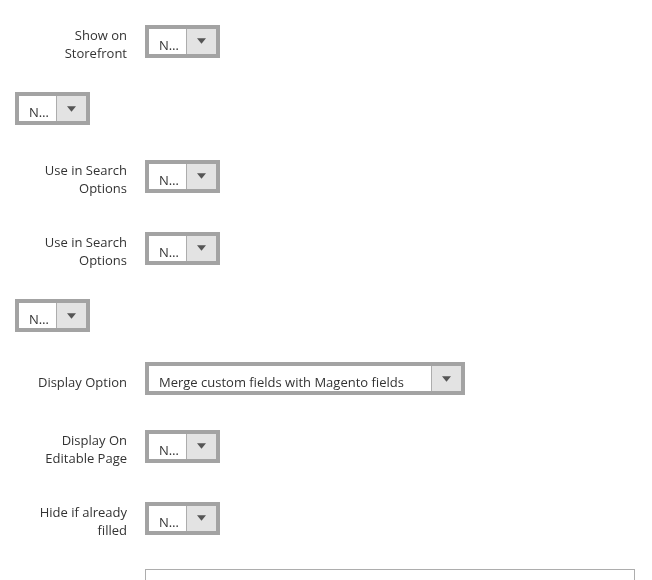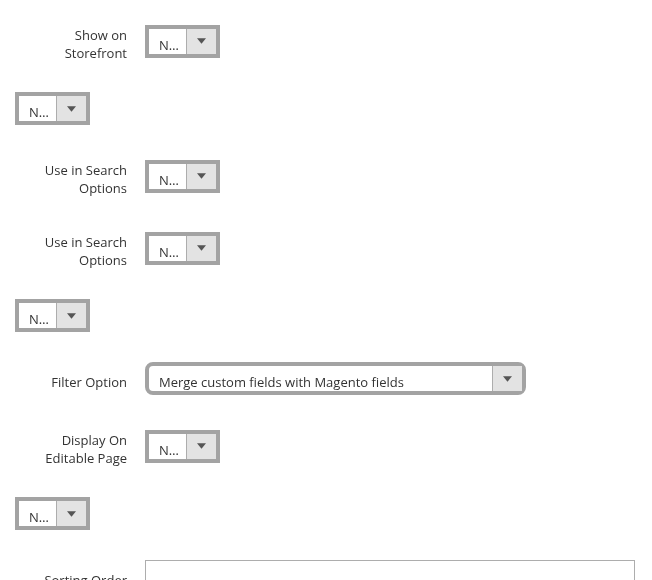--- a/index.html
+++ b/index.html
@@ -29,21 +29,21 @@
       flex: 1;
     }
     .select-wrapper {
       display: inline-flex;
       border: 4px solid #a3a3a3;
       background: #fff;
       height: 33px;
       position: relative;
     }
     .select-wrapper.small { width: 75px; }
-    .select-wrapper.wide { width: 381px; border-radius: 8px; }
+    .select-wrapper.wide { width: 320px; }
     .select-value {
       flex: 1;
       padding: 7px 10px;
       font-size: 13px;
       color: #333;
       white-space: nowrap;
       overflow: hidden;
       text-overflow: ellipsis;
     }
     .select-arrow {
@@ -136,21 +136,21 @@
       <div class="select-arrow">
         <svg viewBox="0 0 10 6">
             <path d="M0 0 L5 6 L10 0 Z"></path>
           </svg>
       </div>
     </div>
   </div>
 </div>
 
 <div class="form-row">
-  <div class="form-label">Filter Option</div>
+  <div class="form-label">Display Option</div>
   <div class="form-control">
     <div class="select-wrapper wide">
       <div class="select-value">Merge custom fields with Magento fields</div>
       <div class="select-arrow">
         <svg viewBox="0 0 10 6">
             <path d="M0 0 L5 6 L10 0 Z"></path>
           </svg>
       </div>
     </div>
   </div>
@@ -164,20 +164,21 @@
       <div class="select-arrow">
         <svg viewBox="0 0 10 6">
             <path d="M0 0 L5 6 L10 0 Z"></path>
           </svg>
       </div>
     </div>
   </div>
 </div>
 
 <div class="form-row">
+  <div class="form-label">Hide if already filled</div>
   <div class="form-control">
     <div class="select-wrapper small">
       <div class="select-value">No</div>
       <div class="select-arrow">
         <svg viewBox="0 0 10 6">
             <path d="M0 0 L5 6 L10 0 Z"></path>
           </svg>
       </div>
     </div>
   </div>

